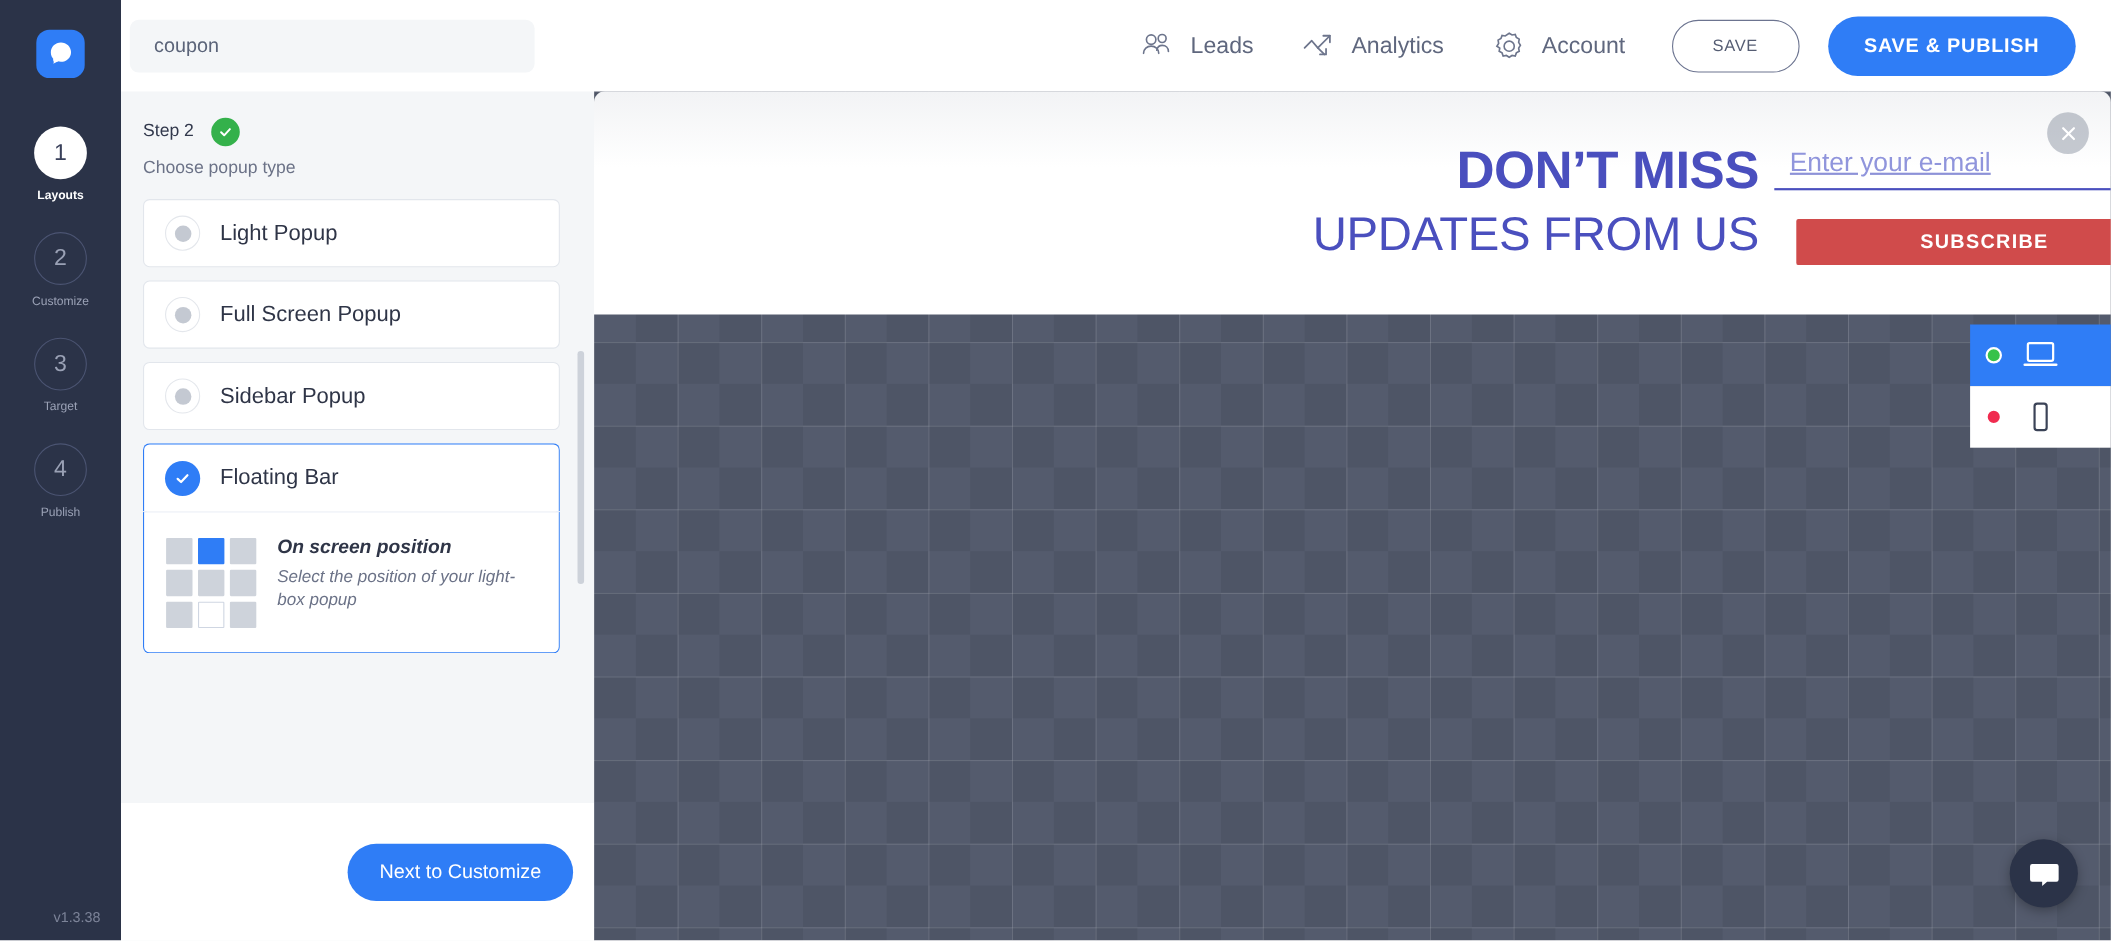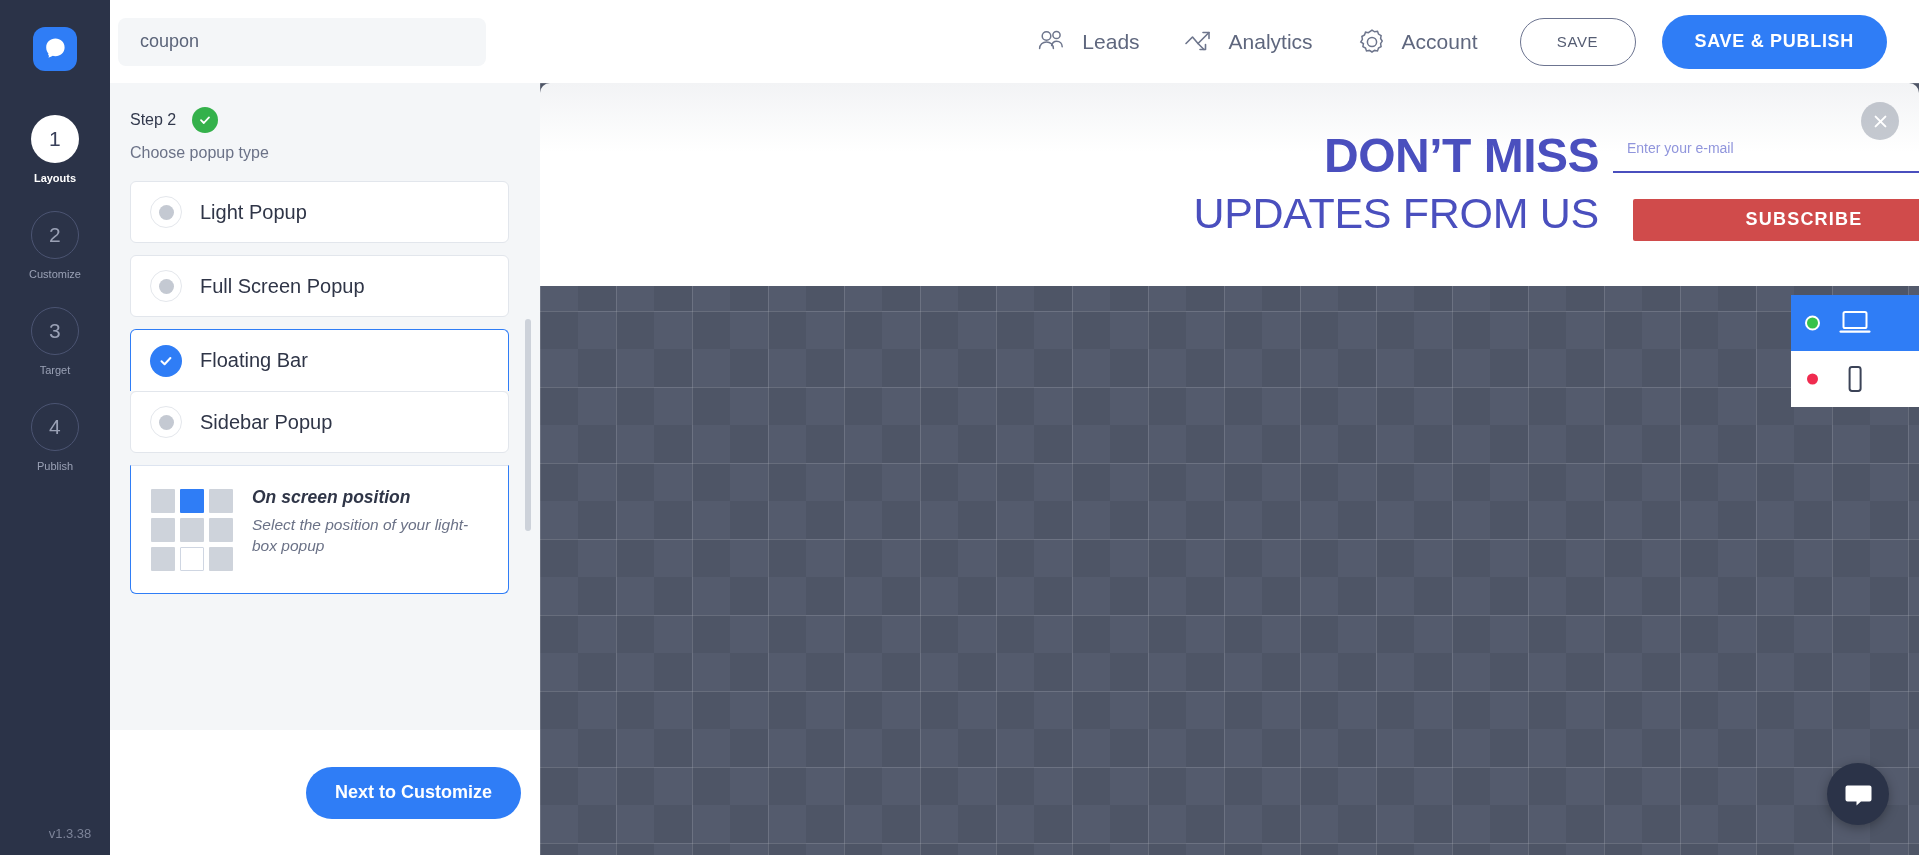--- a/index.html
+++ b/index.html
@@ -178,21 +178,21 @@
   .panel-footer {
     position: absolute; left: 0; bottom: 0;
     width: 430px; height: 125px;
     background: #ffffff;
     display: flex; align-items: center; justify-content: flex-end;
     padding-right: 19px;
   }
   .btn-next {
     height: 52px; border-radius: 28px; border: none;
     background: #2f7df6; color: #fff;
-    font-size: 18px; font-weight: 700;
+    font-size: 18px; font-weight: 400;
     font-family: "Liberation Sans", sans-serif;
     padding: 0 29px; cursor: pointer;
   }
 
   
   .stage {
     position: absolute; left: 540px; top: 83px;
     width: 1379px; height: 772px;
     background:
       repeating-conic-gradient(#545b6d 0% 25%, #4e5566 0% 50%) 0 0 / 76px 76px;
@@ -225,22 +225,23 @@
   .fb-l2 {
     font-size: 43px; font-weight: 400; color: #4a4fbe;
     letter-spacing: -.3px; line-height: 1.12; margin-top: 7px;
   }
   .fb-form { width: 306px; margin-top: 2px; }
   .fb-email {
     width: 306px; height: 42px;
     border: none; border-bottom: 2px solid #4a4fbe;
     background: transparent; outline: none;
     font-family: "Liberation Sans", sans-serif;
-    font-size: 14px; color: #8d92d8;
+    font-size: 24px; color: #8d92d8;
     padding: 0 4px 6px 14px;
+    text-decoration: underline;
   }
   .fb-email::placeholder { color: #9095dc; }
   .fb-sub {
     width: 342px; height: 42px; margin-top: 26px;
     background: #d04b4b; border: none; border-radius: 2px;
     color: #ffffff; font-size: 18px; font-weight: 700; letter-spacing: 1.2px;
     font-family: "Liberation Sans", sans-serif; cursor: pointer; margin-left: 20px;
   }
   .fb-close {
     position: absolute; right: 20px; top: 19px;
@@ -392,36 +393,36 @@
           <div class="opt-label">Light Popup</div>
         </div>
 
         <div class="opt">
           <div class="radio">
               <div class="radio-dot"></div>
             </div>
           <div class="opt-label">Full Screen Popup</div>
         </div>
 
+        <div class="opt">
+          <div class="radio">
+              <div class="radio-dot"></div>
+            </div>
+          <div class="opt-label">Sidebar Popup</div>
+        </div>
+
         <div class="opt selected">
           <div class="radio on">
             <svg width="16" height="16" viewBox="0 0 16 16">
               <path d="M3.5 8.3 L6.6 11.2 L12.4 5" stroke="#ffffff" stroke-width="2" fill="none" stroke-linecap="round" stroke-linejoin="round"></path>
             </svg>
           </div>
           <div class="opt-label">Floating Bar</div>
         </div>
 
-        <div class="opt">
-          <div class="radio">
-              <div class="radio-dot"></div>
-            </div>
-          <div class="opt-label">Sidebar Popup</div>
-        </div>
-
         <div class="pos-block">
           <div class="pos-grid">
             <div class="pcell"></div>
             <div class="pcell sel"></div>
             <div class="pcell"></div>
             <div class="pcell"></div>
             <div class="pcell"></div>
             <div class="pcell"></div>
             <div class="pcell"></div>
             <div class="pcell empty"></div>

